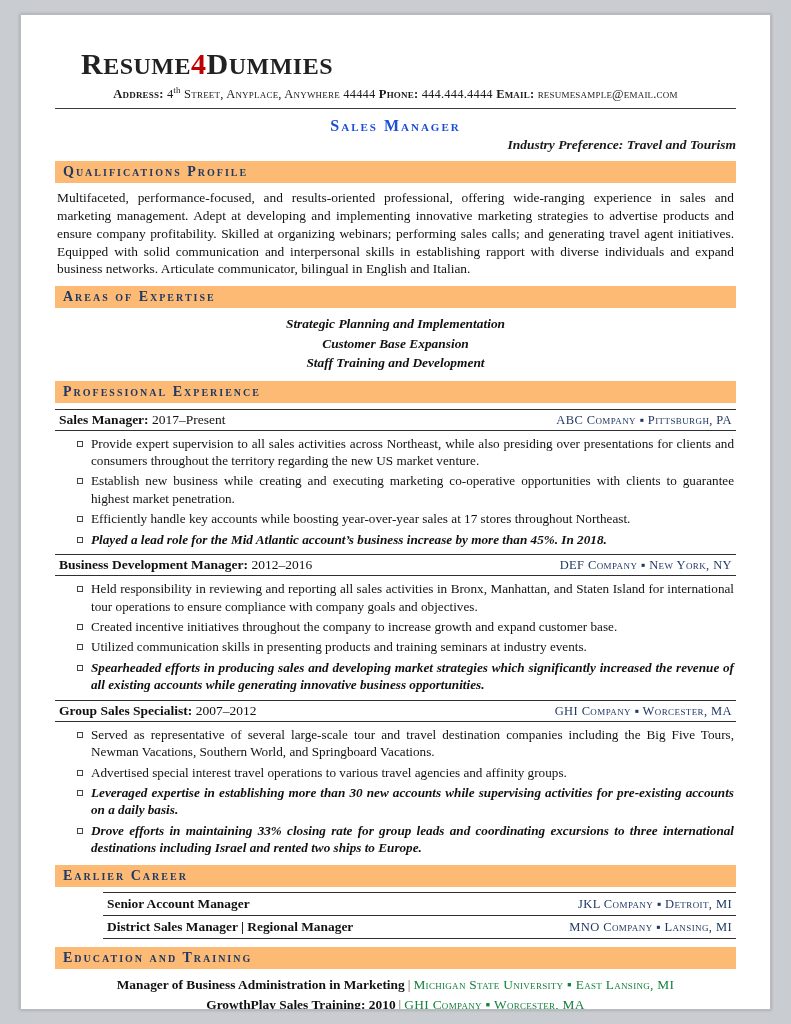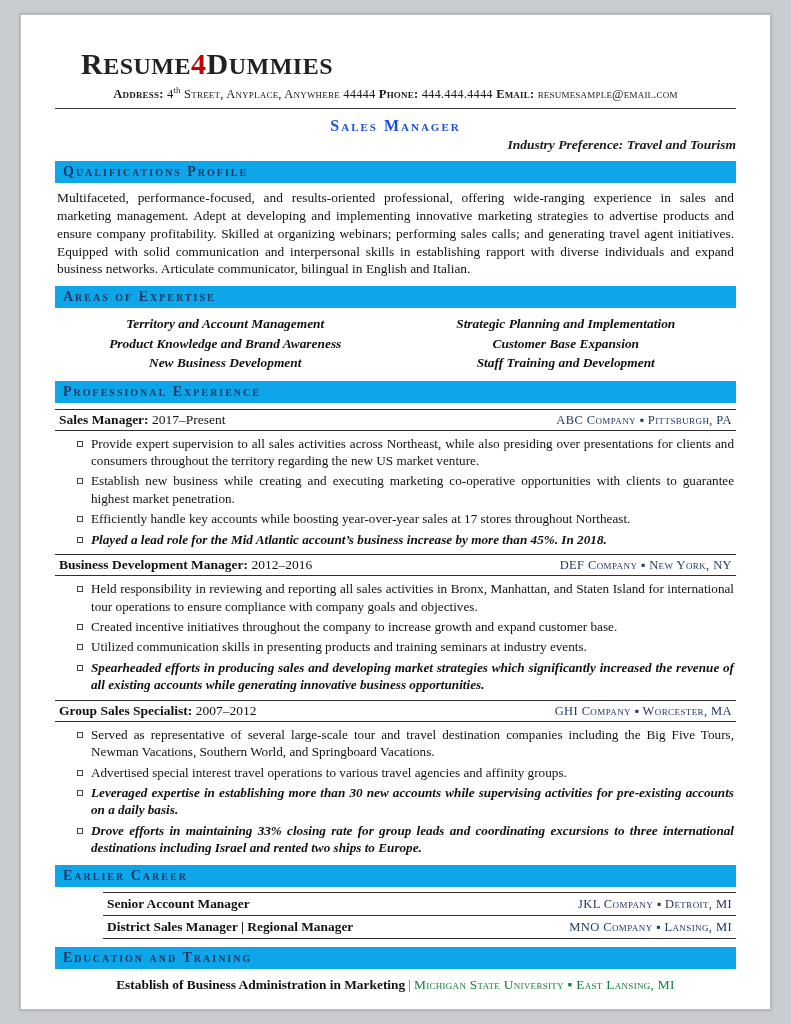--- a/index.html
+++ b/index.html
@@ -69,21 +69,21 @@
     text-align: right;
     font-size: 13.5px;
     font-style: italic;
     font-weight: bold;
     color: #1a1a1a;
     margin: 0 0 8px 0;
   }
 
   
   .sec-head {
-    background: #0ea5e9;
+    background: #fdba74;
     color: #1f3864;
     font-variant: small-caps;
     font-weight: bold;
     font-size: 14px;
     letter-spacing: 2px;
     padding: 3px 8px 3px 8px;
     margin: 8px 0 6px 0;
   }
 
   
@@ -216,25 +216,20 @@
 
     <div class="job-title">Sales Manager</div>
     <div class="job-sub">Industry Preference: Travel and Tourism</div>
 
     <div class="sec-head">Qualifications Profile</div>
     <p class="para">Multifaceted, performance-focused, and results-oriented professional, offering wide-ranging experience in sales and marketing management. Adept at developing and implementing innovative marketing strategies to advertise products and ensure company profitability. Skilled at organizing webinars; performing sales calls; and generating travel agent initiatives. Equipped with solid communication and interpersonal skills in establishing rapport with diverse individuals and expand business networks. Articulate communicator, bilingual in English and Italian.</p>
 
     <div class="sec-head">Areas of Expertise</div>
     <div class="expertise">
       <div class="col">
-        <div class="item">Territory and Account Management</div>
-        <div class="item">Product Knowledge and Brand Awareness</div>
-        <div class="item">New Business Development</div>
-      </div>
-      <div class="col">
         <div class="item">Strategic Planning and Implementation</div>
         <div class="item">Customer Base Expansion</div>
         <div class="item">Staff Training and Development</div>
       </div>
     </div>
 
     <div class="sec-head">Professional Experience</div>
 
     <div class="exp-head">
       <div class="exp-left">
@@ -280,17 +275,20 @@
       <div class="title">Senior Account Manager</div>
       <div class="co">JKL Company ▪ Detroit, MI</div>
     </div>
     <div class="earlier-row">
       <div class="title">District Sales Manager | Regional Manager</div>
       <div class="co">MNO Company ▪ Lansing, MI</div>
     </div>
 
     <div class="sec-head">Education and Training</div>
     <div class="edu-line">
-      <b>Establish of Business Administration in Marketing</b><span class="sep">|</span><span class="sc">Michigan State University ▪ East Lansing, MI</span>
+      <b>Manager of Business Administration in Marketing</b><span class="sep">|</span><span class="sc">Michigan State University ▪ East Lansing, MI</span>
+    </div>
+    <div class="edu-line">
+      <b>GrowthPlay Sales Training: 2010</b><span class="sep">|</span><span class="sc">GHI Company ▪ Worcester, MA</span>
     </div>
 
   </div>
 </div>
 
 </body></html>

